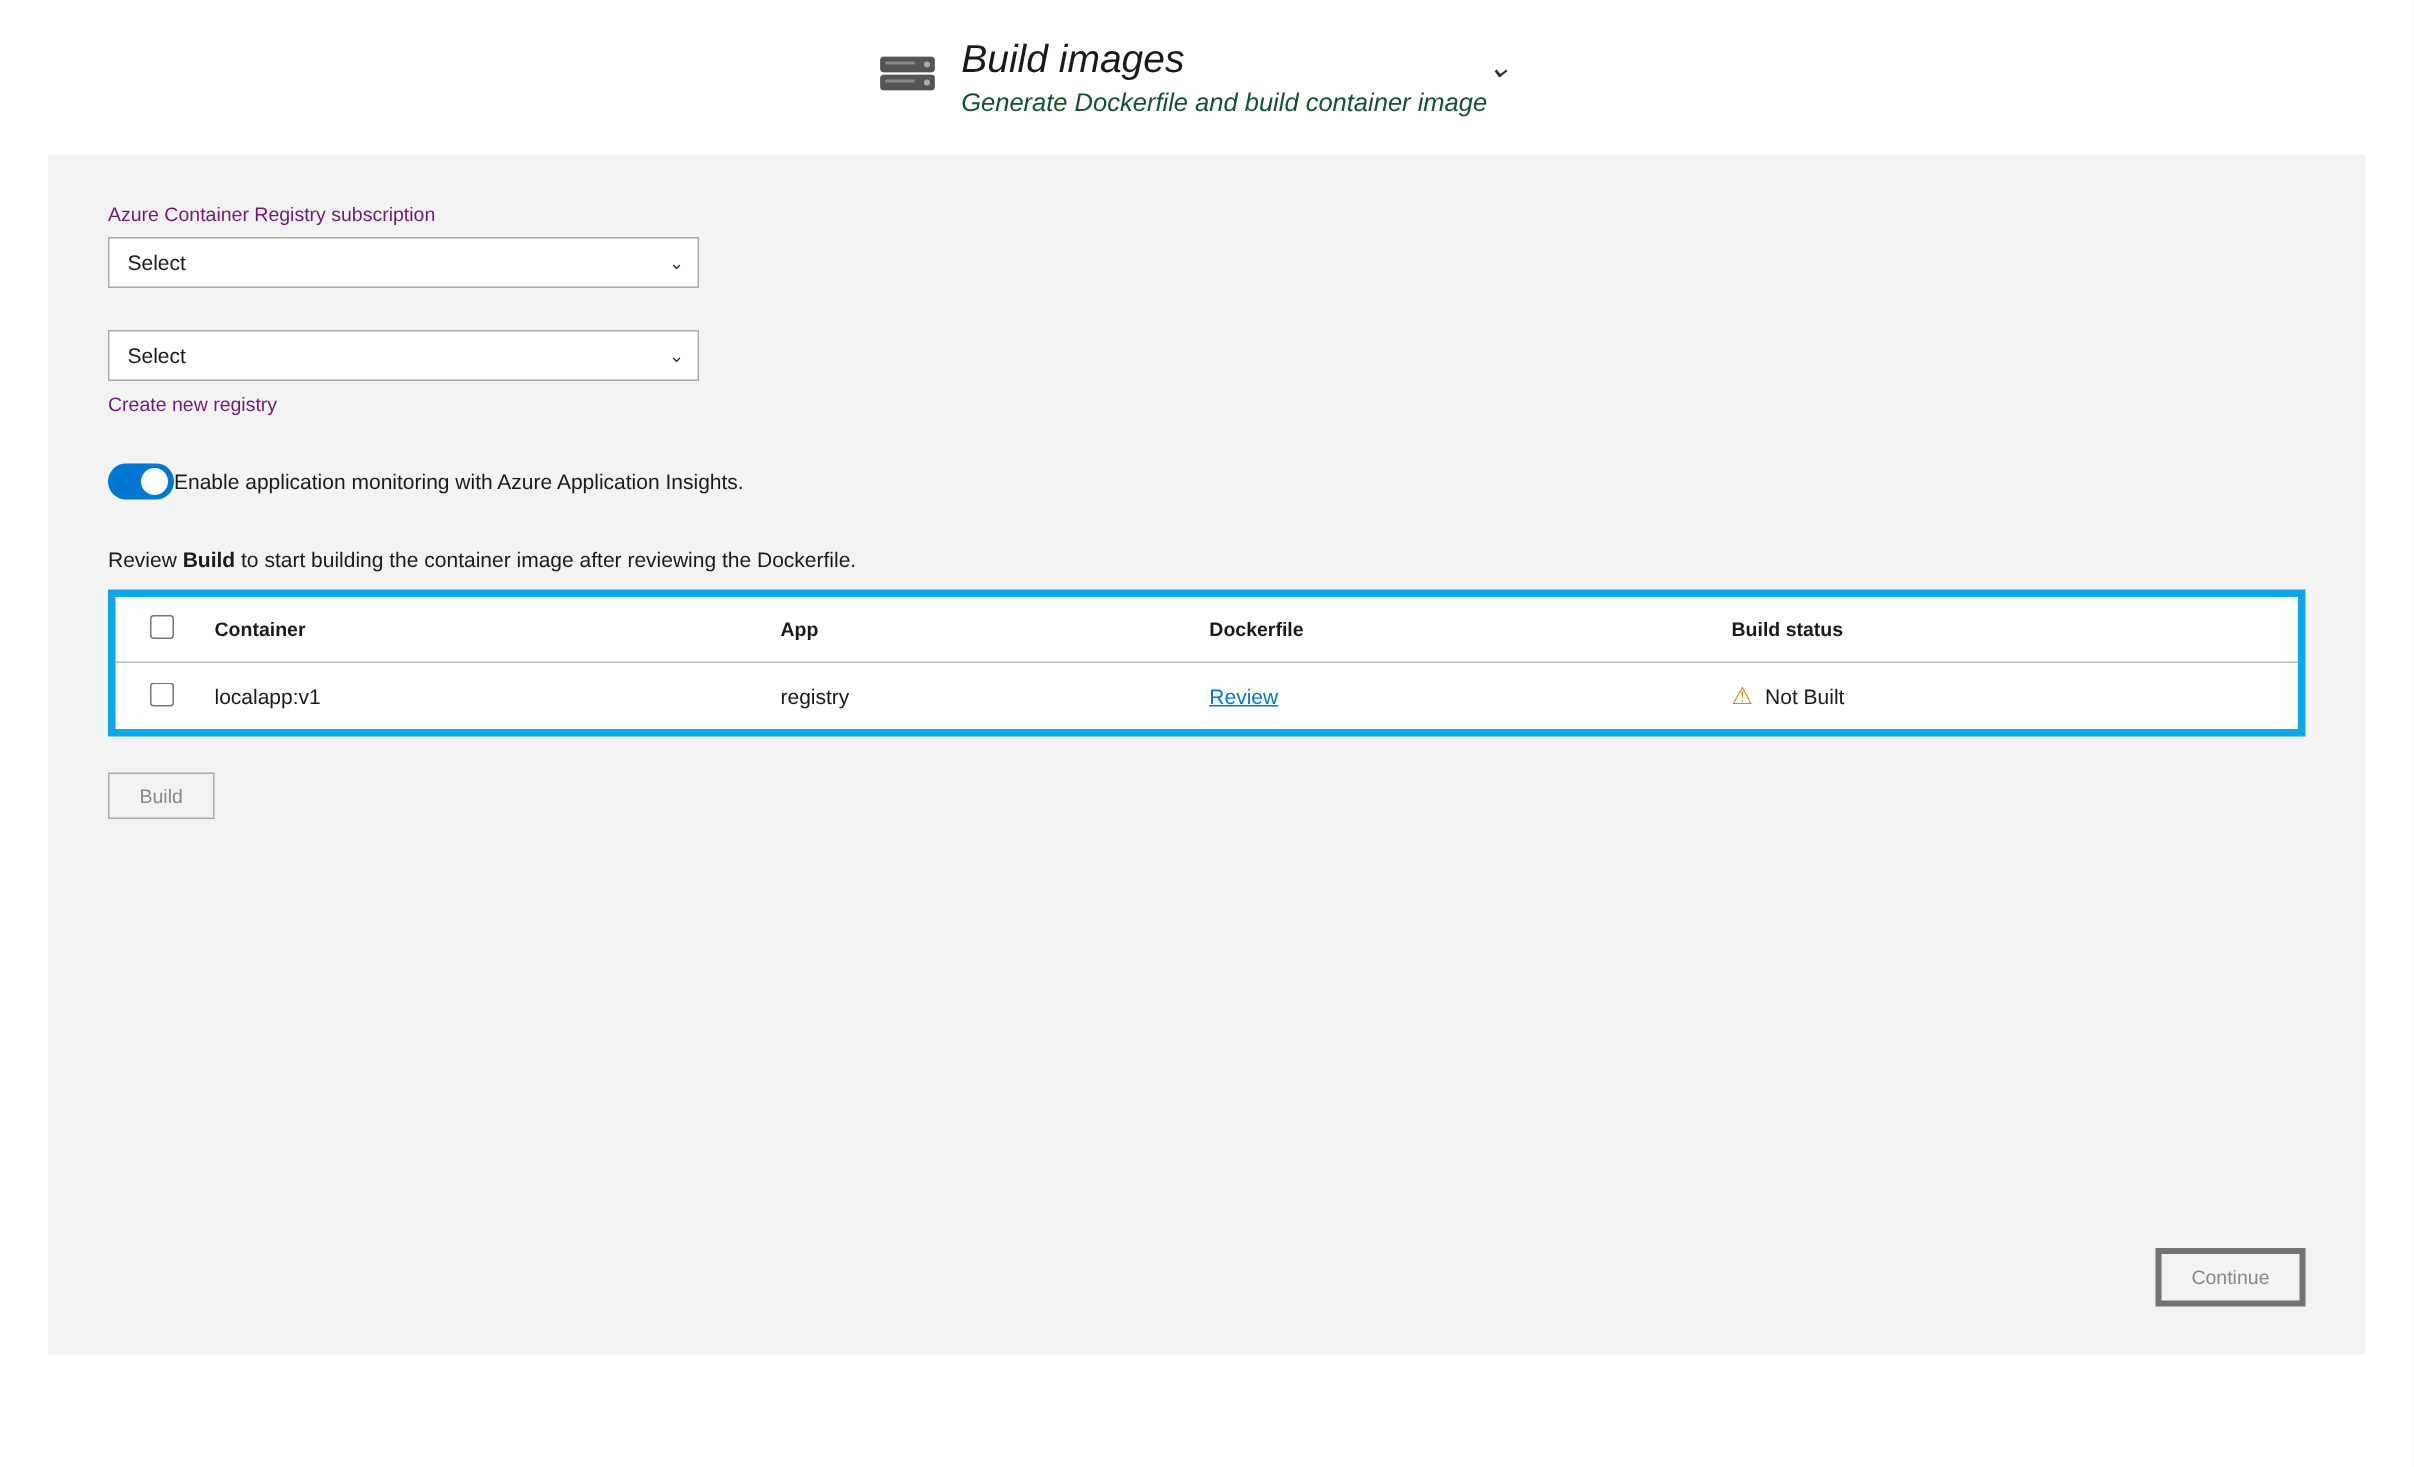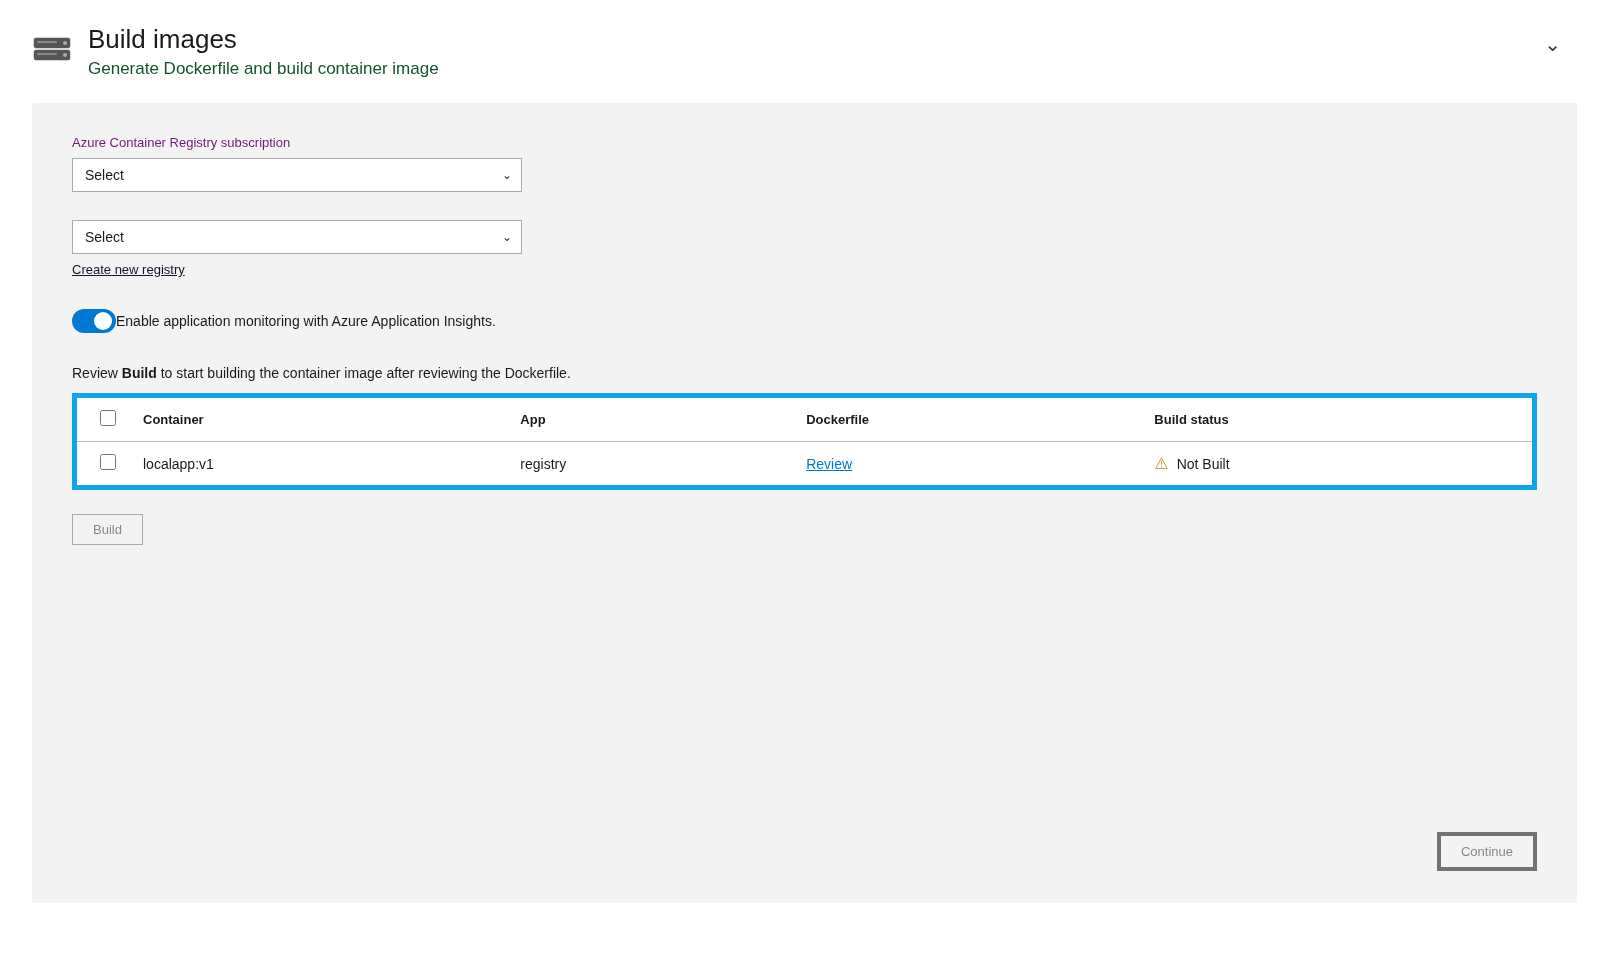--- a/index.html
+++ b/index.html
@@ -13,22 +13,23 @@
       background: #ffffff;
       color: #1a1a1a;
       font-size: 14px;
       width: 1609px;
       min-height: 978px;
     }
 
     .header {
       display: flex;
       align-items: flex-start;
-      justify-content: space-between;
+      justify-content: center;
       padding: 24px 48px 16px 32px;
+      font-style: italic;
     }
 
     .header-left {
       display: flex;
       align-items: flex-start;
       gap: 16px;
     }
 
     .server-icon {
       width: 40px;
@@ -72,21 +73,21 @@
 
     .form-label {
       font-size: 13px;
       color: #701a75;
       margin-bottom: 8px;
       display: block;
     }
 
     .select-wrapper {
       position: relative;
-      width: 450px;
+      width: 394px;
     }
 
     .select-control {
       width: 100%;
       padding: 8px 36px 8px 12px;
       border: 1px solid #aaa;
       background: #ffffff;
       font-size: 14px;
       color: #1a1a1a;
       appearance: none;
@@ -102,22 +103,21 @@
       top: 50%;
       transform: translateY(-50%);
       pointer-events: none;
       font-size: 12px;
       color: #333;
     }
 
     .create-link {
       display: inline-block;
       margin-top: 8px;
-      color: #0f172a;
-      text-decoration: underline;
+      color: #701a75;
       font-size: 13px;
       cursor: pointer;
     }
 
     .toggle-section {
       display: flex;
       align-items: center;
       margin: 32px 0 32px 0;
     }
 

